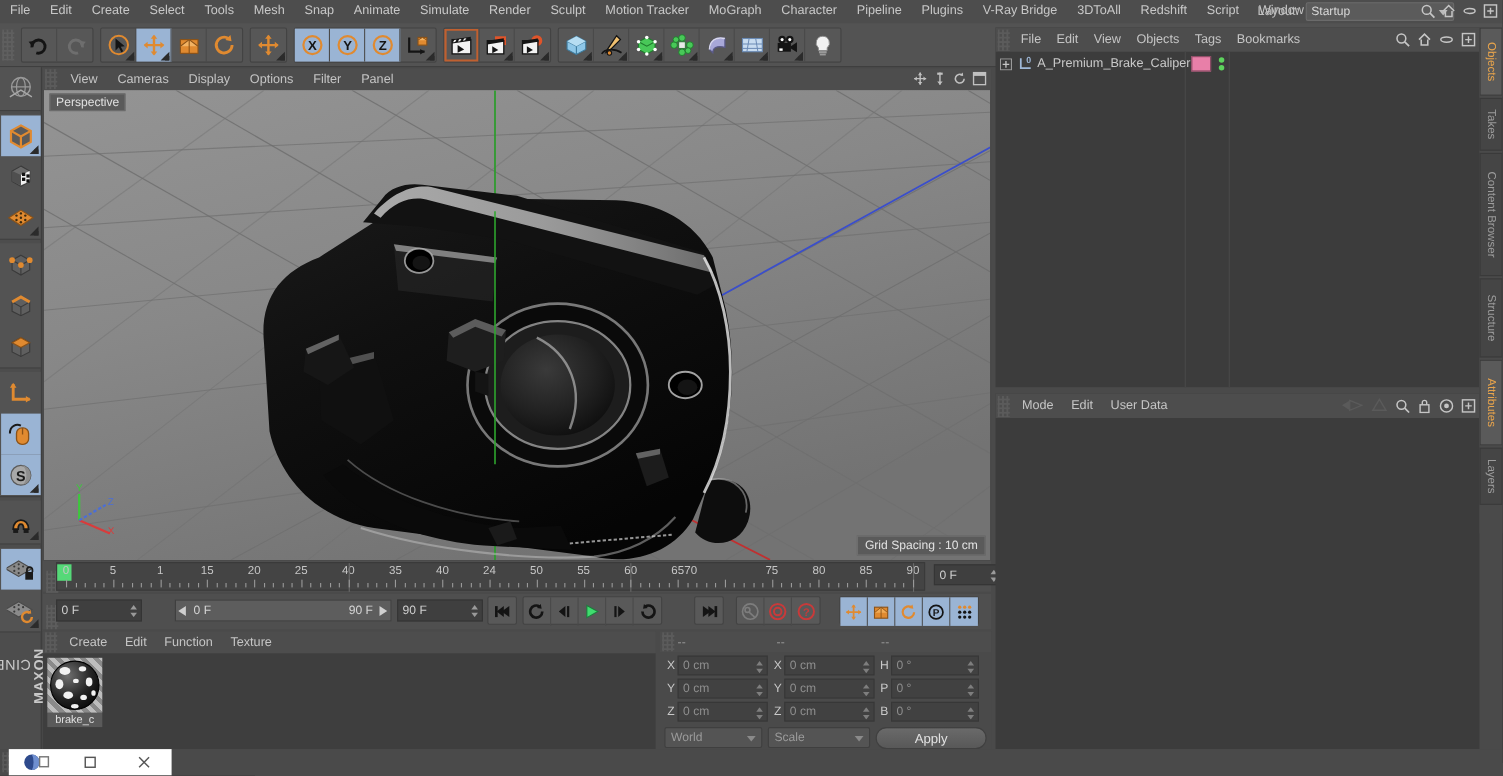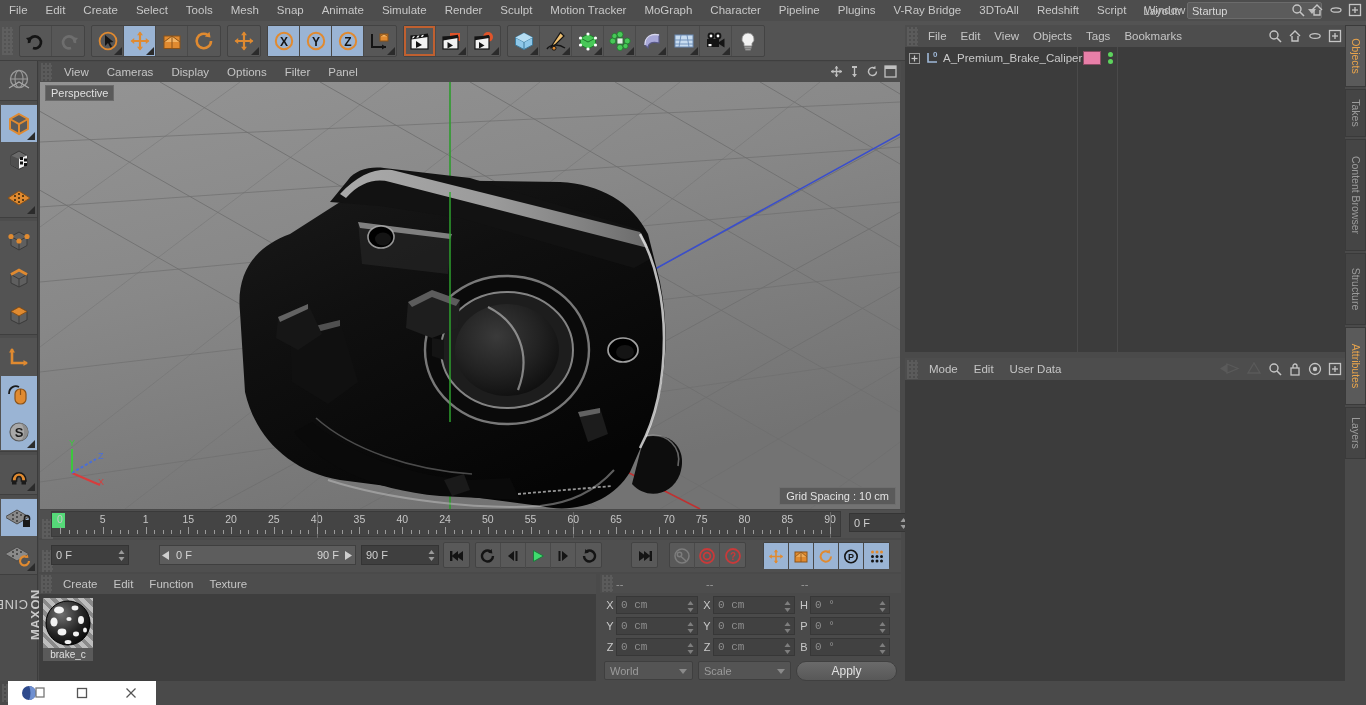--- a/index.html
+++ b/index.html
@@ -93,21 +93,21 @@
   .matitem{width:46px;display:block;}
   .matname{width:50px;background:#5a5a5a;color:#e0e0e0;font-size:10px;text-align:center;
      overflow:hidden;white-space:nowrap;padding:1px 2px;}
 
   
   .coord{position:absolute;left:600px;top:574px;width:301px;height:107px;background:#4a4a4a;}
   .coordhead{height:19px;background:#4d4d4d;display:flex;align-items:center;font-size:11px;color:#9a9a9a;}
   .crow{display:flex;align-items:center;height:20px;margin:1px 4px;}
   .clabel{width:12px;font-size:11px;color:#c9c9c9;text-align:center;}
   .cfield{height:18px;background:#414141;border:1px solid #373737;color:#8e8e8e;font-size:11px;
-     display:flex;align-items:center;padding:0 4px;position:relative;font-family:Liberation Mono, monospace;}
+     display:flex;align-items:center;padding:0 4px;position:relative;}
   .cbtnrow{display:flex;align-items:center;height:21px;margin:3px 4px 0 4px;gap:5px;}
   .cdd{height:19px;background:#545454;border:1px solid #3f3f3f;color:#9b9b9b;font-size:11px;
      display:flex;align-items:center;padding:0 5px;position:relative;border-radius:2px;}
   .capply{height:20px;flex:1;background:linear-gradient(#6a6a6a,#585858);border:1px solid #404040;border-radius:10px;
      display:flex;align-items:center;justify-content:center;color:#e2e2e2;font-size:12px;}
 
   
   .objpanel{position:absolute;left:905px;top:25px;width:440px;height:327px;background:#3c3c3c;}
   .objhead{height:22px;background:#4d4d4d;display:flex;align-items:center;position:relative;}
   .objhead .mi{padding:0 7px;line-height:22px;font-size:11.5px;color:#c5c5c5;cursor:default;}
@@ -735,21 +735,21 @@
         <div class="tlnum" style="left: 264.667px;">40</div>
         <div class="tlbigtick" style="left: 264.667px;"></div>
         <div class="tlnum" style="left: 307.444px;">35</div>
         <div class="tlnum" style="left: 350.222px;">40</div>
         <div class="tlnum" style="left: 393px;">24</div>
         <div class="tlnum" style="left: 435.778px;">50</div>
         <div class="tlnum" style="left: 478.556px;">55</div>
         <div class="tlnum" style="left: 521.333px;">60</div>
         <div class="tlbigtick" style="left: 521.333px;"></div>
         <div class="tlnum" style="left: 564.111px;">65</div>
-        <div class="tlnum" style="left: 617px;">70</div>
+        <div class="tlnum" style="left: 576px;">70</div>
         <div class="tlnum" style="left: 649.667px;">75</div>
         <div class="tlnum" style="left: 692.444px;">80</div>
         <div class="tlnum" style="left: 735.222px;">85</div>
         <div class="tlnum" style="left: 778px;">90</div>
         <div class="tlbigtick" style="left: 778px;"></div>
         <div class="tltick" style="left: 8px; height: 7px;"></div>
         <div class="tltick" style="left: 16.5556px; height: 4px;"></div>
         <div class="tltick" style="left: 25.1111px; height: 4px;"></div>
         <div class="tltick" style="left: 33.6667px; height: 4px;"></div>
         <div class="tltick" style="left: 42.2222px; height: 4px;"></div>

